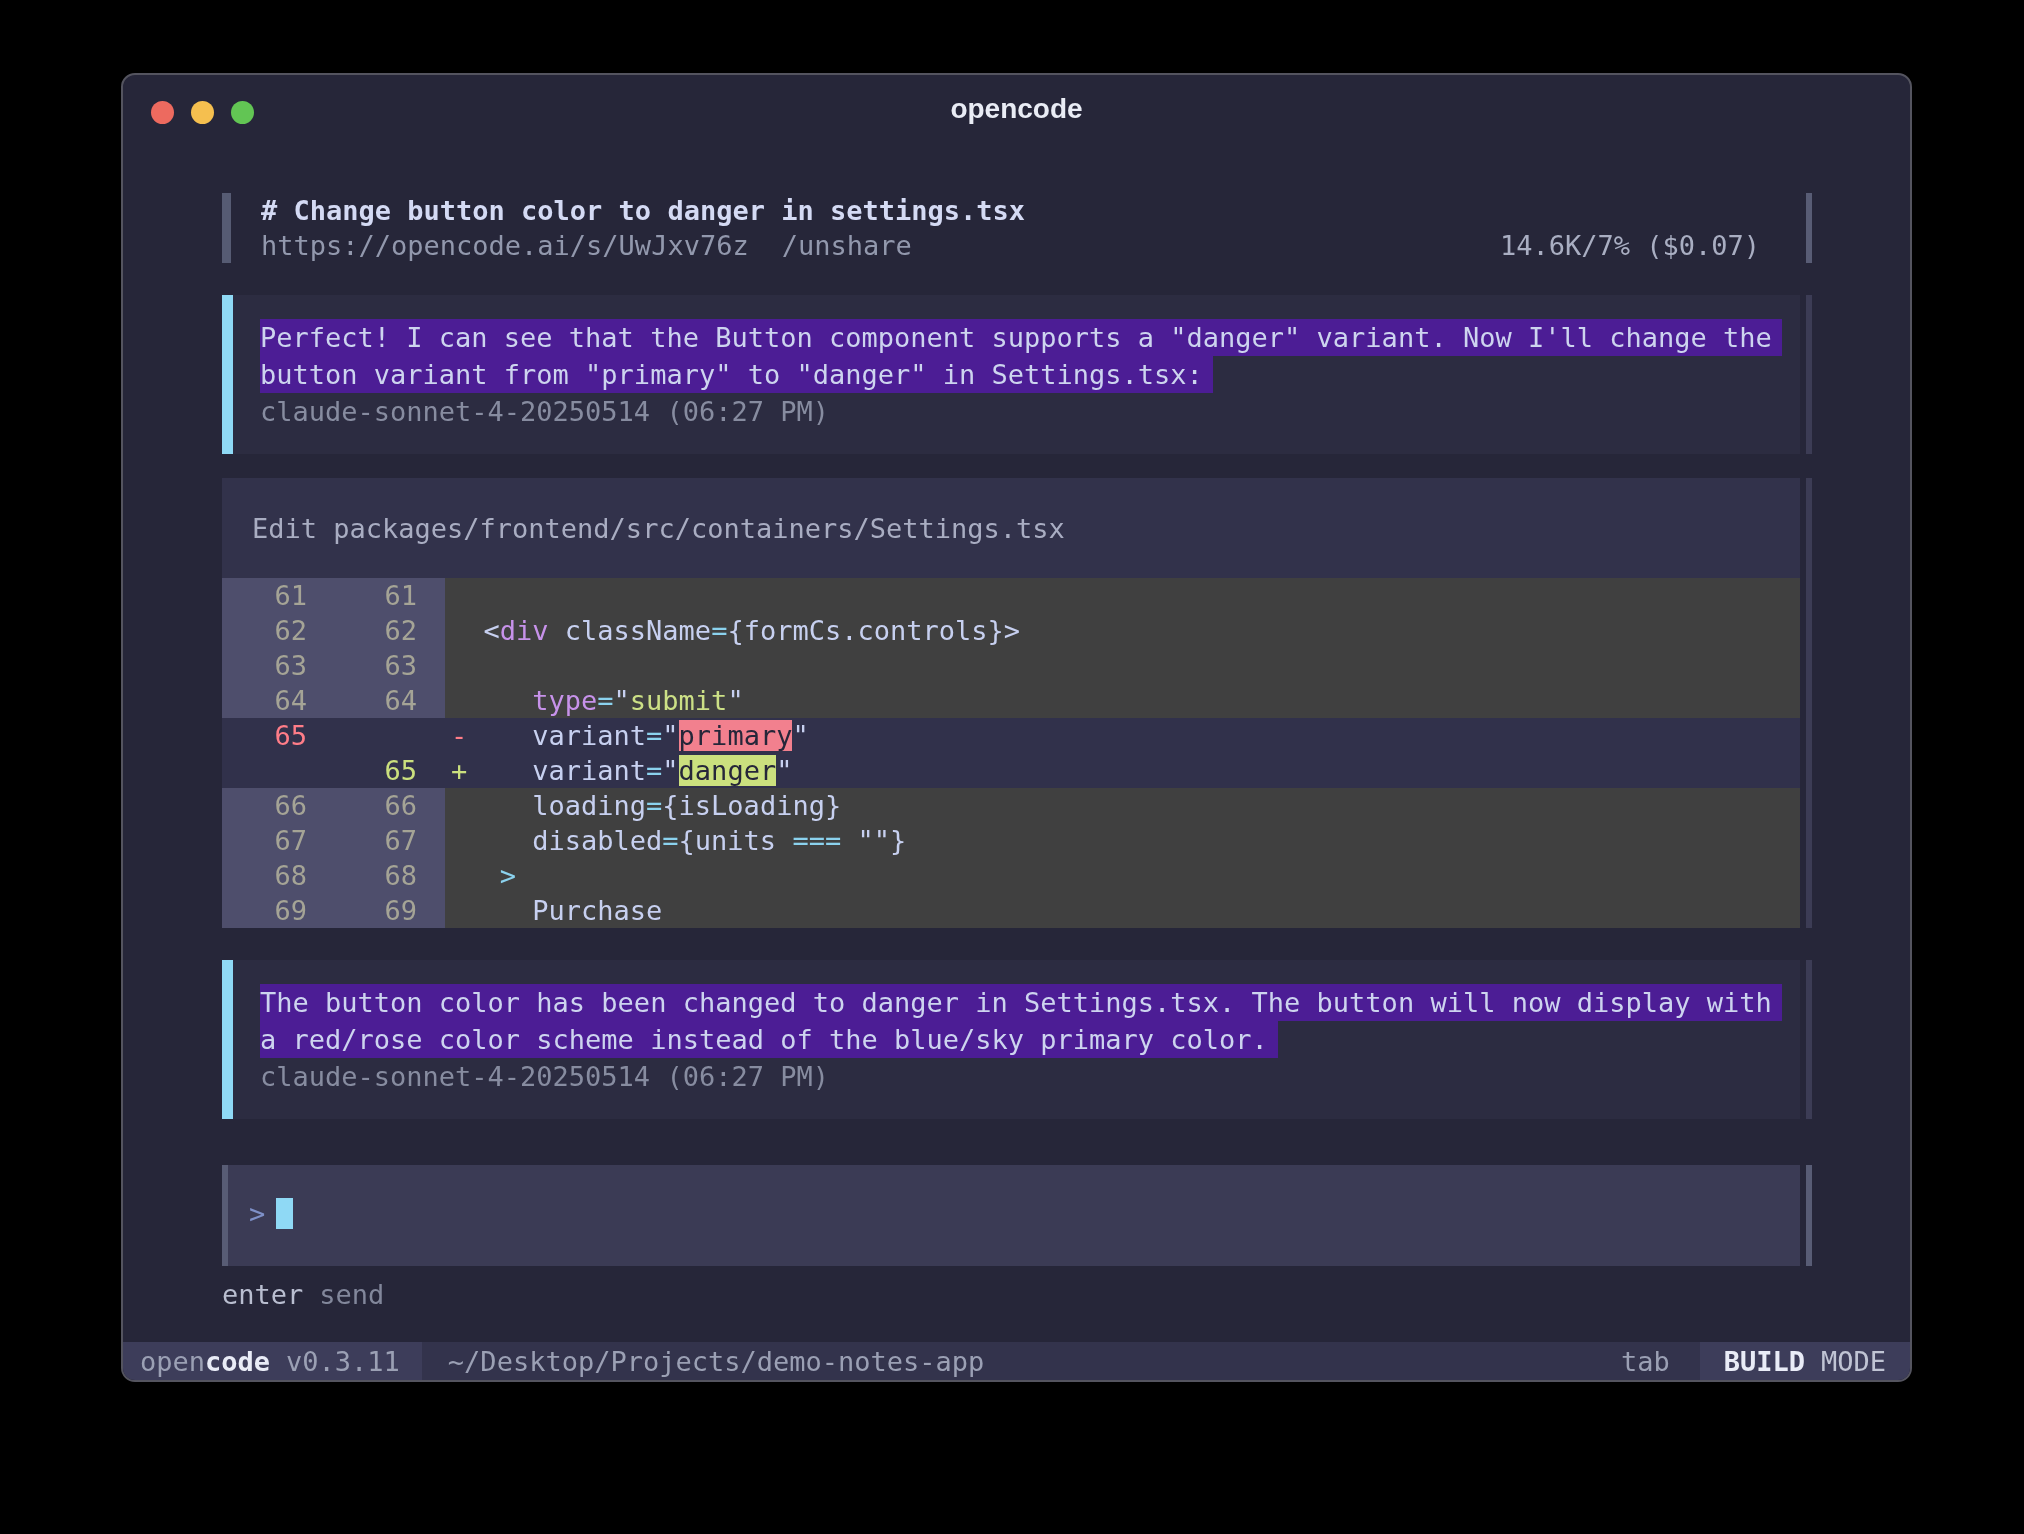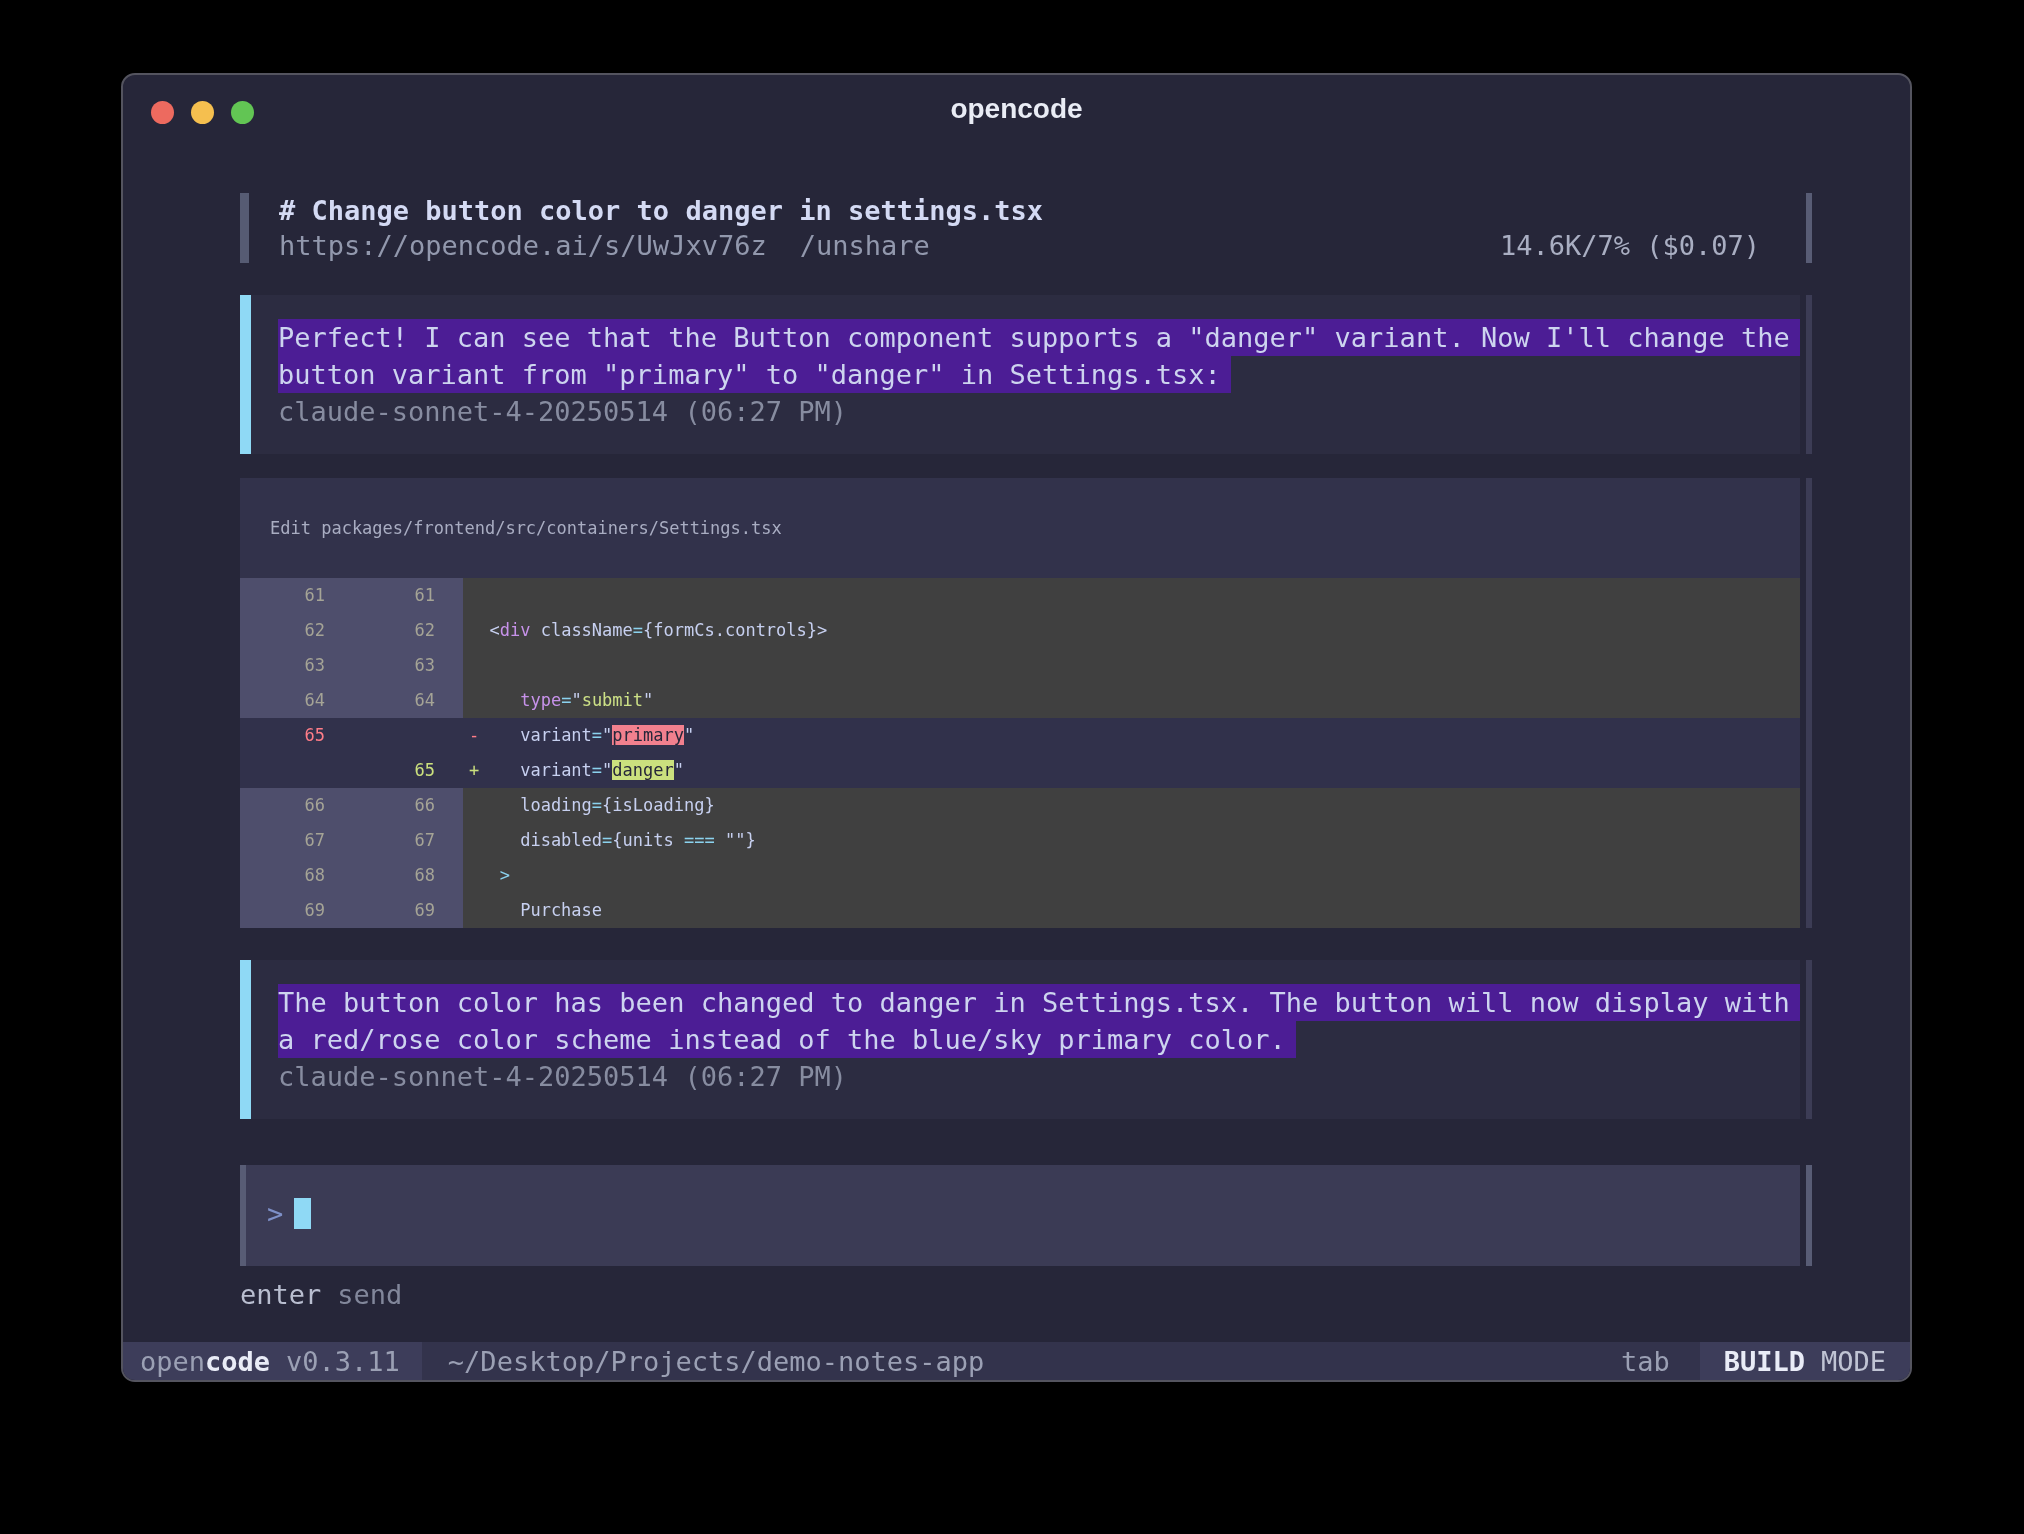--- a/index.html
+++ b/index.html
@@ -16,21 +16,21 @@
   .titlebar { position:relative; height:62px; }
   .lights { position:absolute; left:28px; top:26px; display:flex; gap:17px; }
   .light { width:23px; height:23px; border-radius:50%; }
   .titlebar .title {
     position:absolute; left:0; right:0; top:18px; text-align:center;
     font-family:"Liberation Sans", sans-serif; font-weight:bold;
     font-size:28px; color:#e9ecf5;
   }
 
   
-  .content { position:absolute; left:117px; right:110px; top:62px; }
+  .content { position:absolute; left:99px; right:110px; top:62px; }
   .block { position:relative; }
 
   .rbar { position:absolute; right:-12px; top:0; bottom:0; width:6px; }
   .rbar.bright { background:#585c75; }
   .rbar.dim { background:#3c3c55; }
 
   
   .hdr { margin-top:56px; height:70px; padding-left:30px; padding-right:40px;
          border-left:9px solid #565b73; font-size:27px; line-height:35px; }
   .hdr-title { color:#d4daf4; font-weight:bold; }
@@ -39,21 +39,21 @@
   .hdr-unshare { color:#9298ad; margin-left:33px; }
   .hdr-stats { margin-left:auto; color:#a9aec2; }
 
   
   .msg { margin-top:32px; background:#2c2c41; border-left:11px solid #8fd9f5;
          padding:24px 0 24px 27px; font-size:27px; line-height:37px; }
   .msg-line span { background:#4c1d95; color:#cdd4ef; padding:3px 10px 3px 0; }
   .msg-meta { color:#878ca0; }
 
   
-  .edit { margin-top:24px; font-size:17px; }
+  .edit { margin-top:24px; font-size:27px; }
   .edit-head { height:100px; background:#32324b; display:flex; align-items:center;
                padding-left:30px; color:#a9adc2; }
   .drow { display:flex; height:35px; line-height:35px; background:#404040; }
   .drow.del, .drow.add { background:#31314b; }
   .gut { background:#4e4e6c; color:#a5a496; text-align:right; flex:none; }
   .gut.old { width:113px; padding-right:28px; }
   .gut.new { width:110px; padding-right:28px; }
   .drow.del .gut, .drow.add .gut { background:transparent; }
   .drow.del .gut.old { color:#ff7d88; }
   .drow.add .gut.new { color:#cbe07e; }

